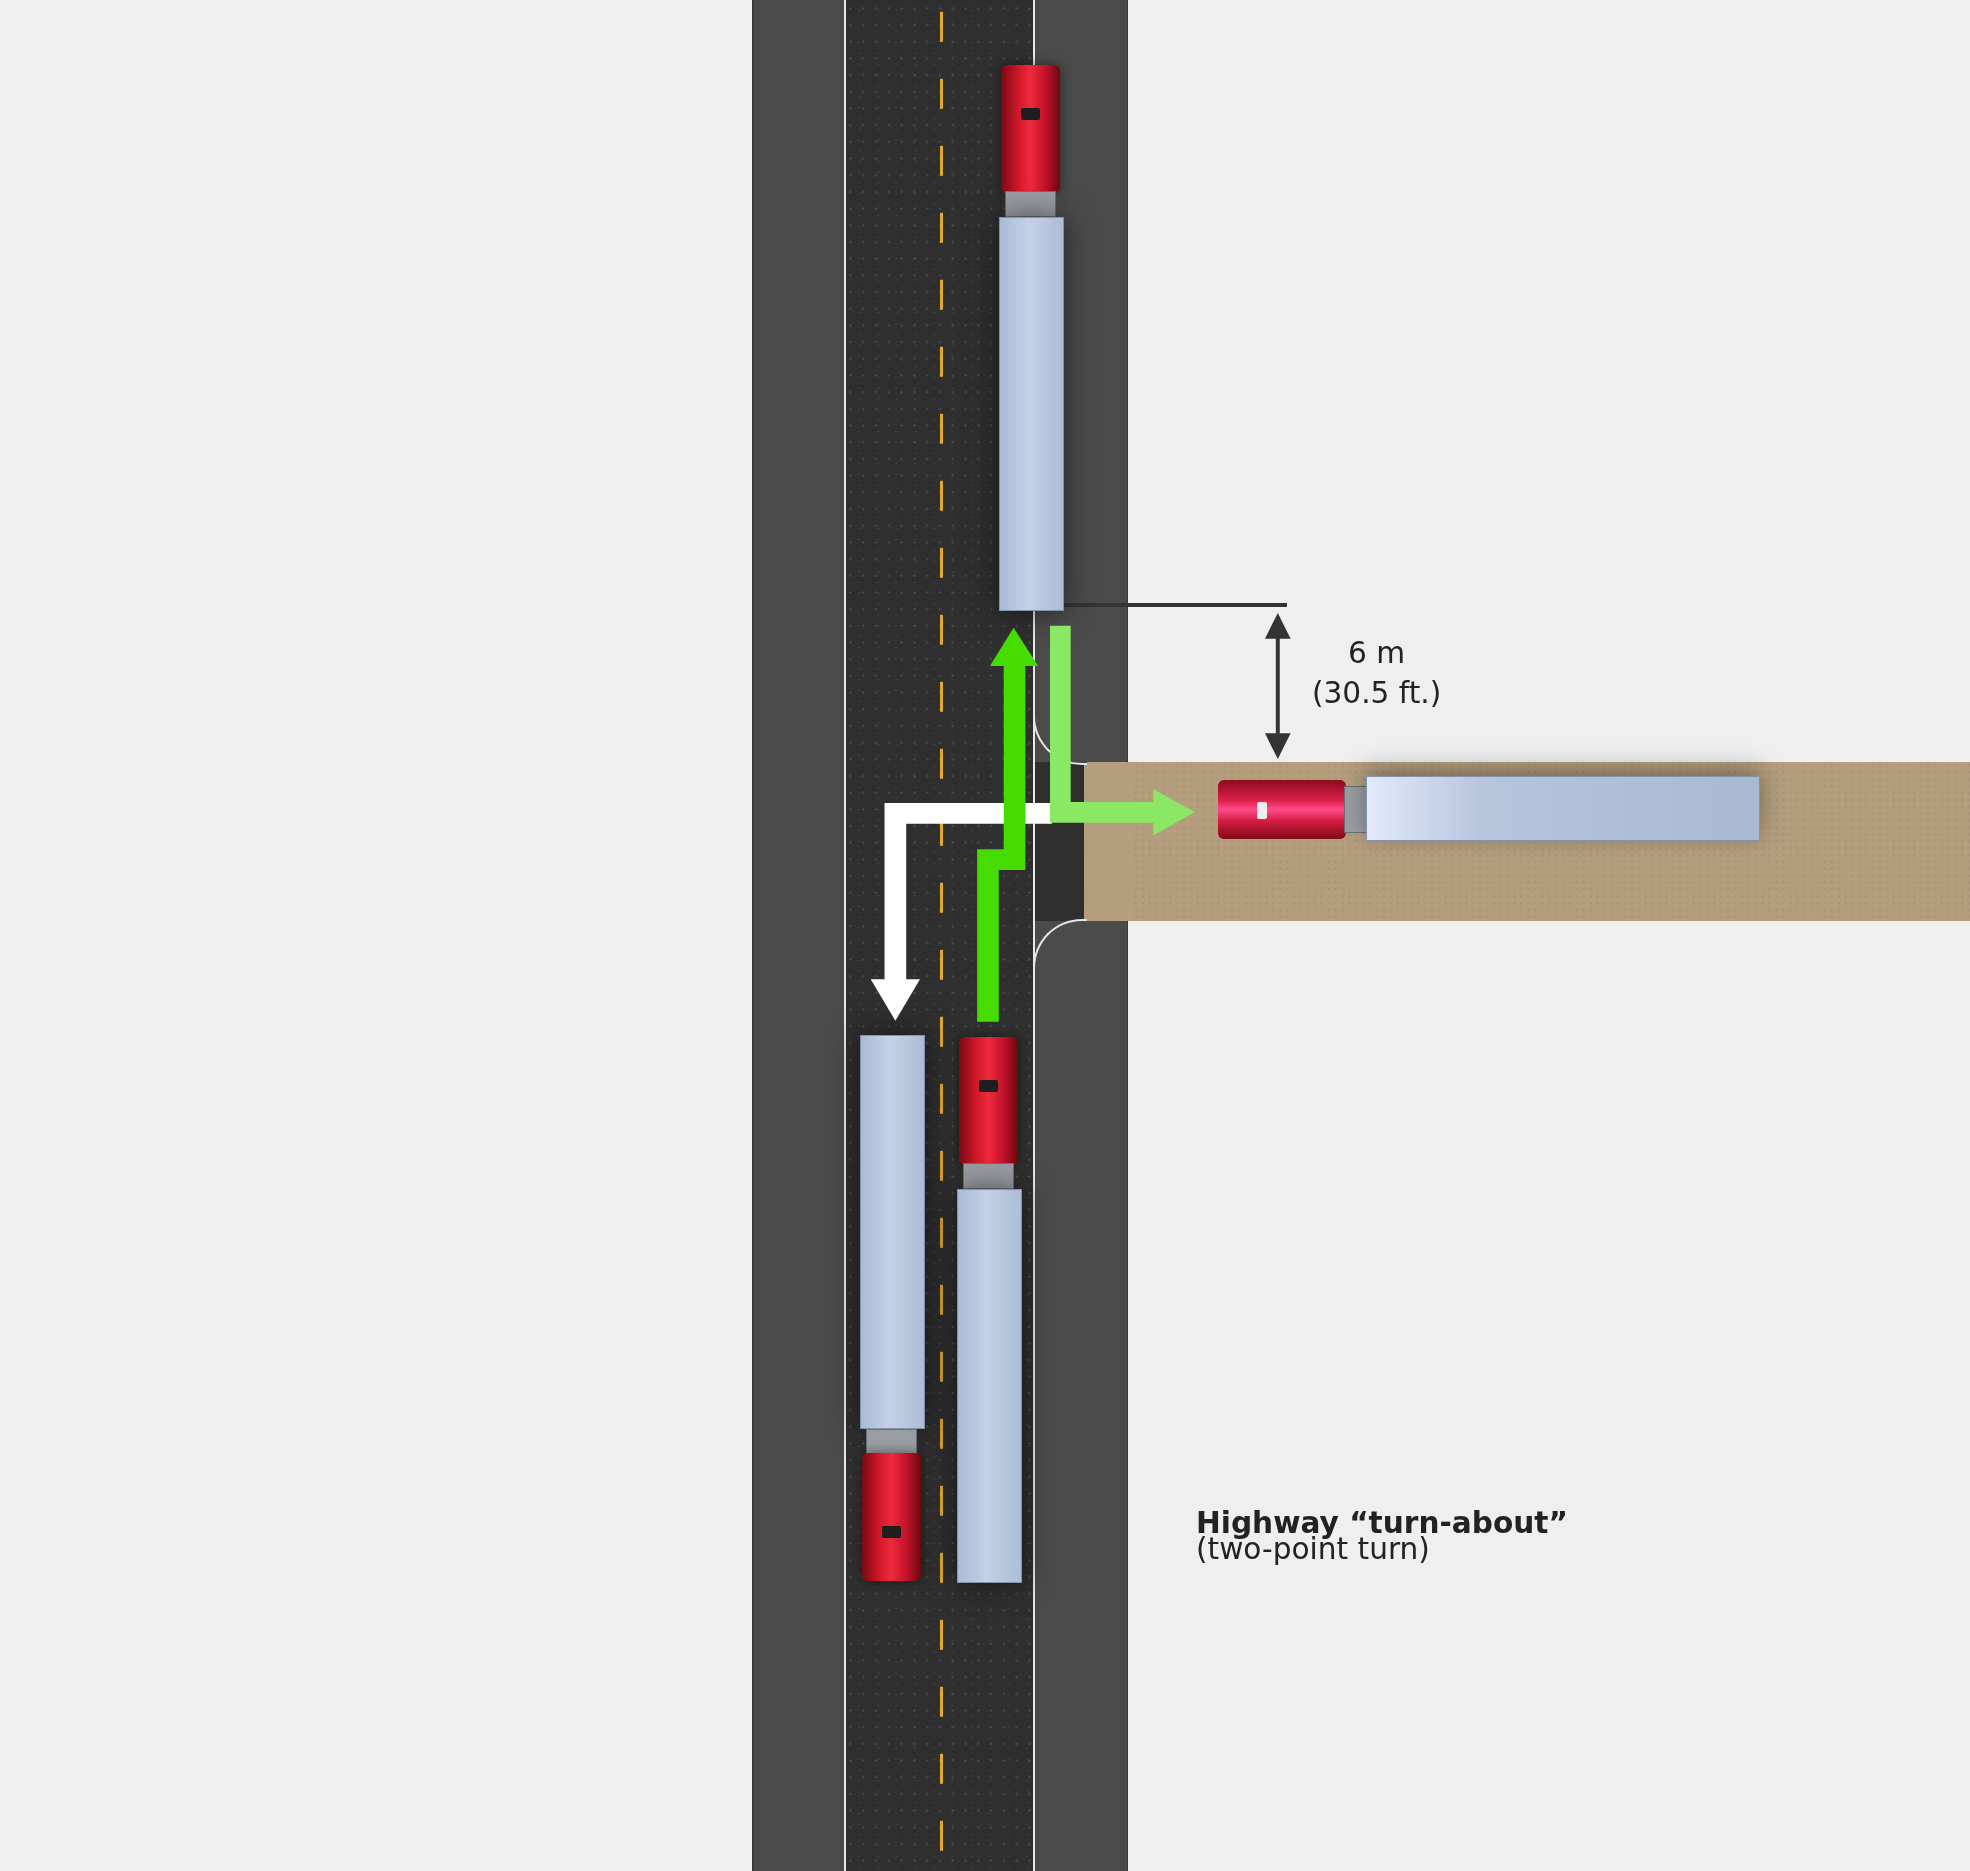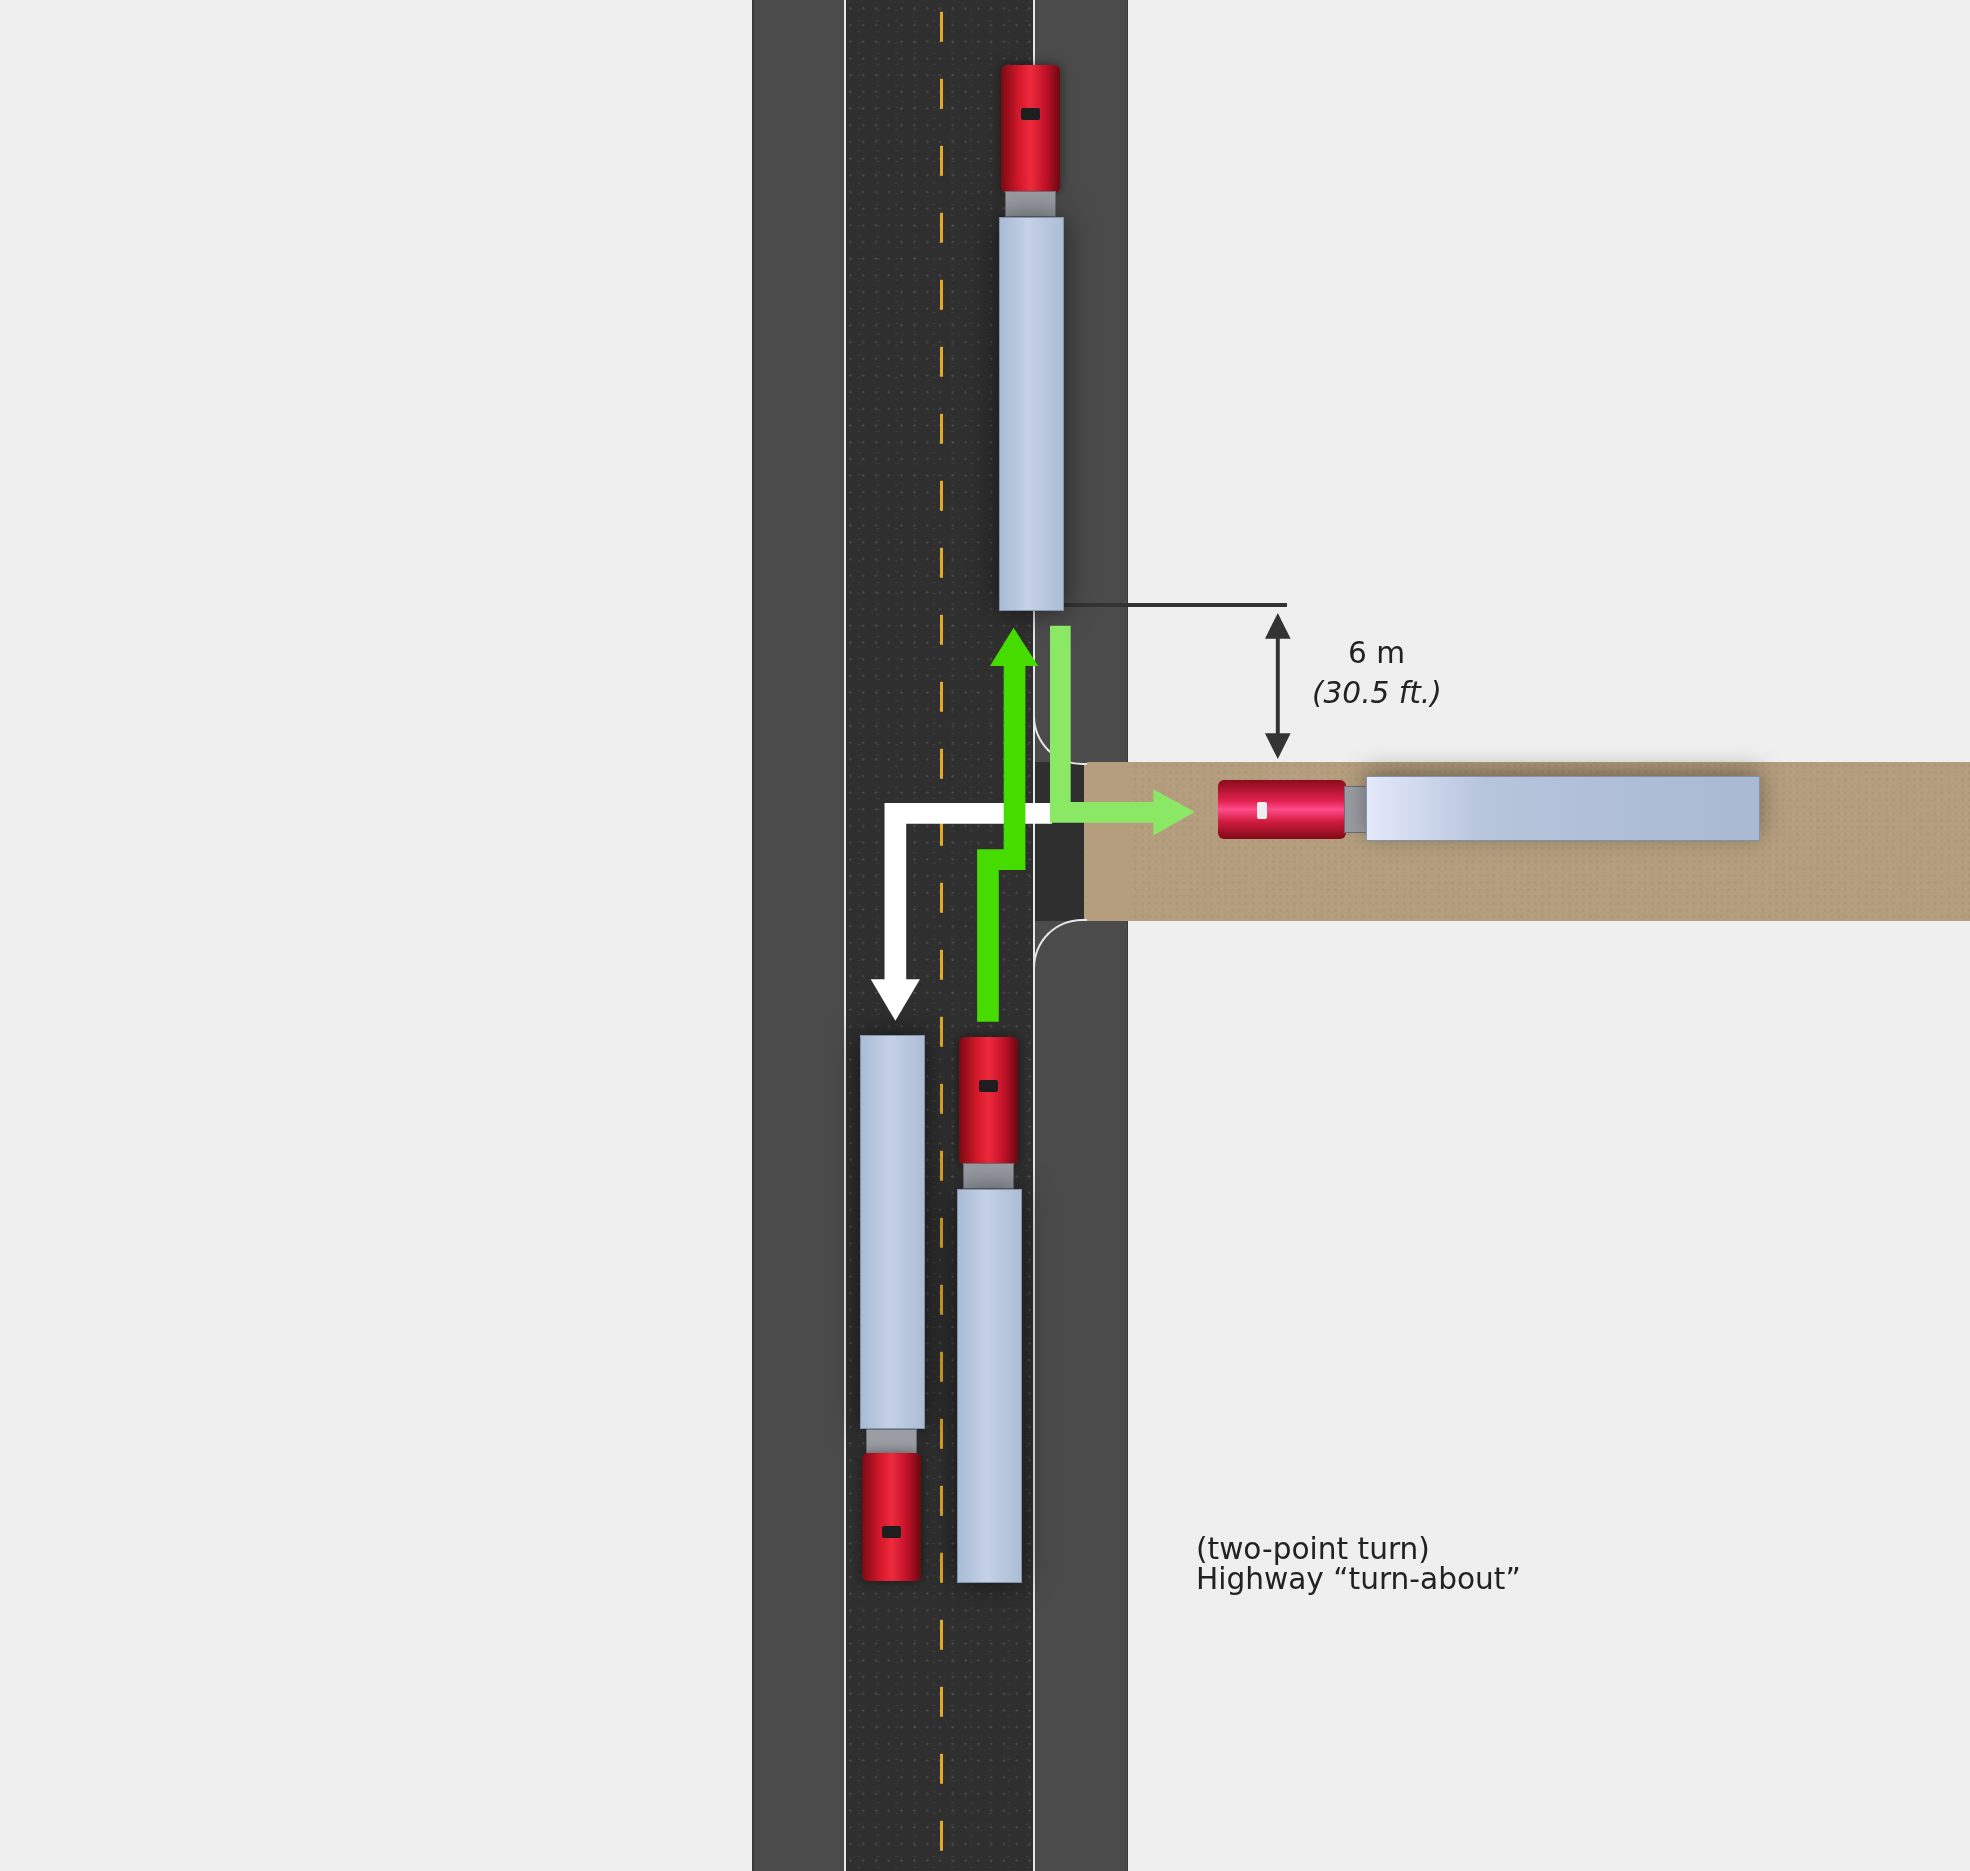--- a/index.html
+++ b/index.html
@@ -43,21 +43,21 @@
 
 <div class="abs" style="left:1064px;top:603px;width:223px;height:3.9px;background:#333;"></div>
 <div class="abs arrow" style="left:1263px;top:613px;">
   <svg width="29.6" height="146" viewBox="0 0 30 148">
     <polygon points="15,0 28,26 2,26" fill="#333"></polygon>
     <rect x="13" y="24" width="4" height="100" fill="#333"></rect>
     <polygon points="15,148 28,122 2,122" fill="#333"></polygon>
   </svg>
 </div>
 <div class="abs label" style="left:1348px;top:634px;">6 m</div>
-<div class="abs label" style="left:1312px;top:674px;font-style:italic;">(30.5 ft.)</div>
+<div class="abs label" style="left:1312px;top:674px;">(30.5 ft.)</div>
 
 <div class="abs" style="left:999px;top:65px;width:65px;height:547px;">
   <div class="abs cab" style="left:2px;top:0;width:59px;height:128px;">
     <div class="abs grille" style="left:19.7px;top:43px;width:19.7px;height:11.8px;"></div>
   </div>
   <div class="abs hitch" style="left:5.9px;top:126px;width:51px;height:25.6px;"></div>
   <div class="abs trailer" style="left:0;top:152px;width:65px;height:394px;"></div>
 </div>
 
 <div class="abs" style="left:1218px;top:776px;width:544px;height:69px;">
@@ -95,15 +95,15 @@
     <polygon fill="#46dc00" points="992,1037 1014,1037 1014,883 1041,883 1041,672 1019,672 1019,862 992,862"></polygon>
     <polygon fill="#46dc00" points="1005,676 1054,676 1029,637"></polygon>
   </g>
 
   <g>
     <polygon fill="#8ae864" points="1066,635 1087,635 1087,814 1173,814 1173,835 1066,835"></polygon>
     <polygon fill="#8ae864" points="1171,801 1213,824 1171,848"></polygon>
   </g>
 </svg>
 
-<div class="abs label" style="left:1196px;top:1560px;">Highway “turn-about”</div>
+<div class="abs label" style="left:1196px;top:1504px;font-weight:bold;">Highway “turn-about”</div>
 <div class="abs label" style="left:1196px;top:1530px;">(two-point turn)</div>
 
 
 </body></html>

